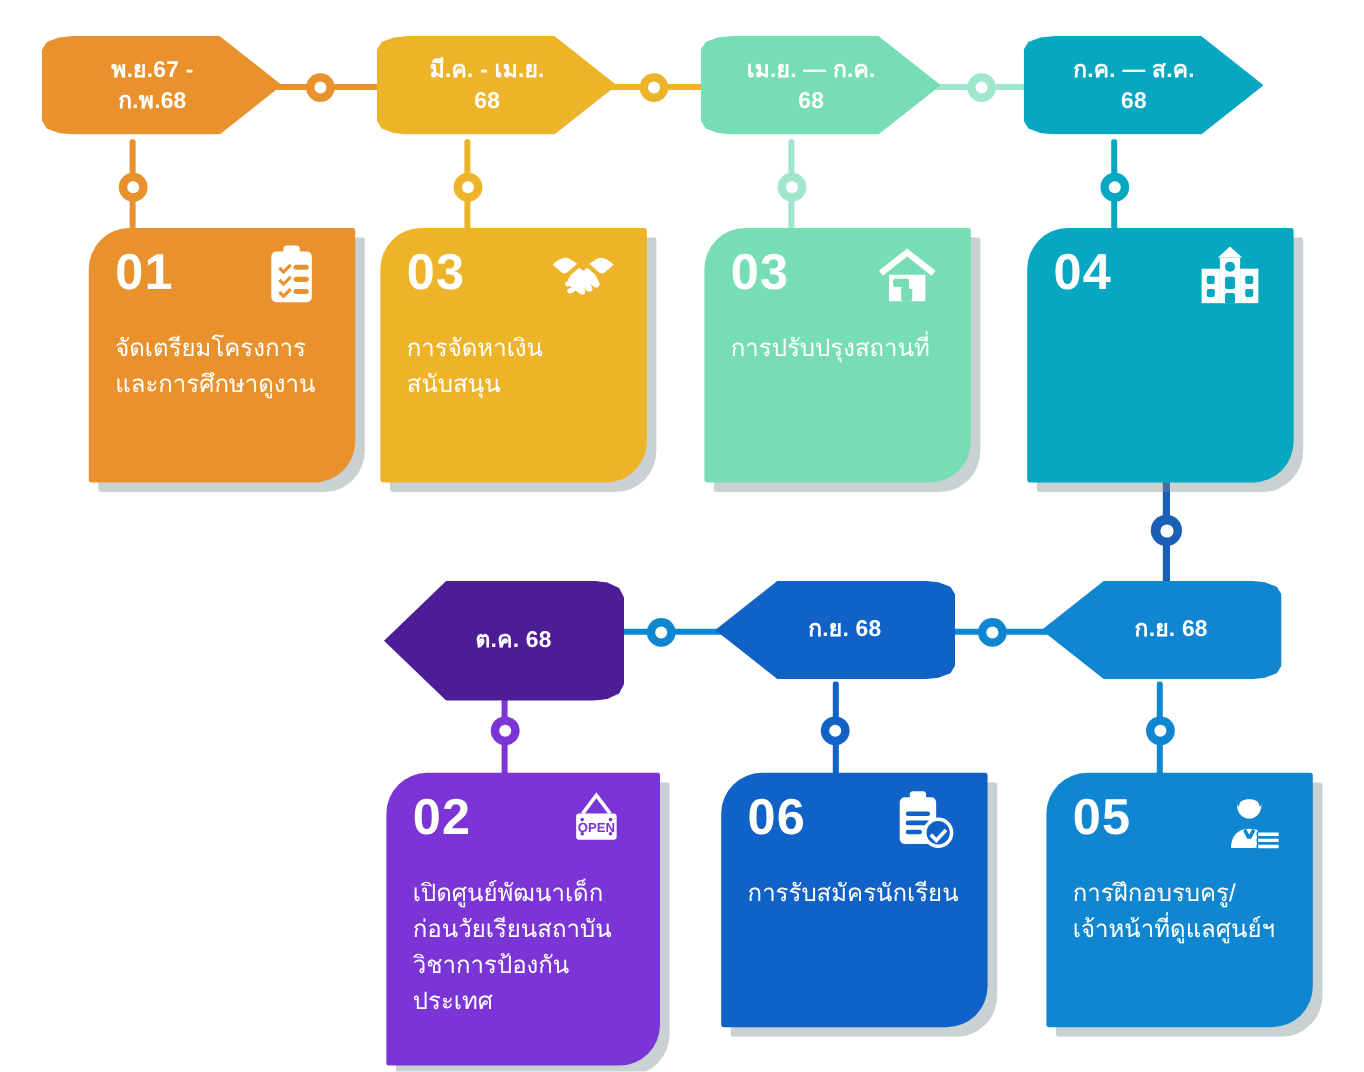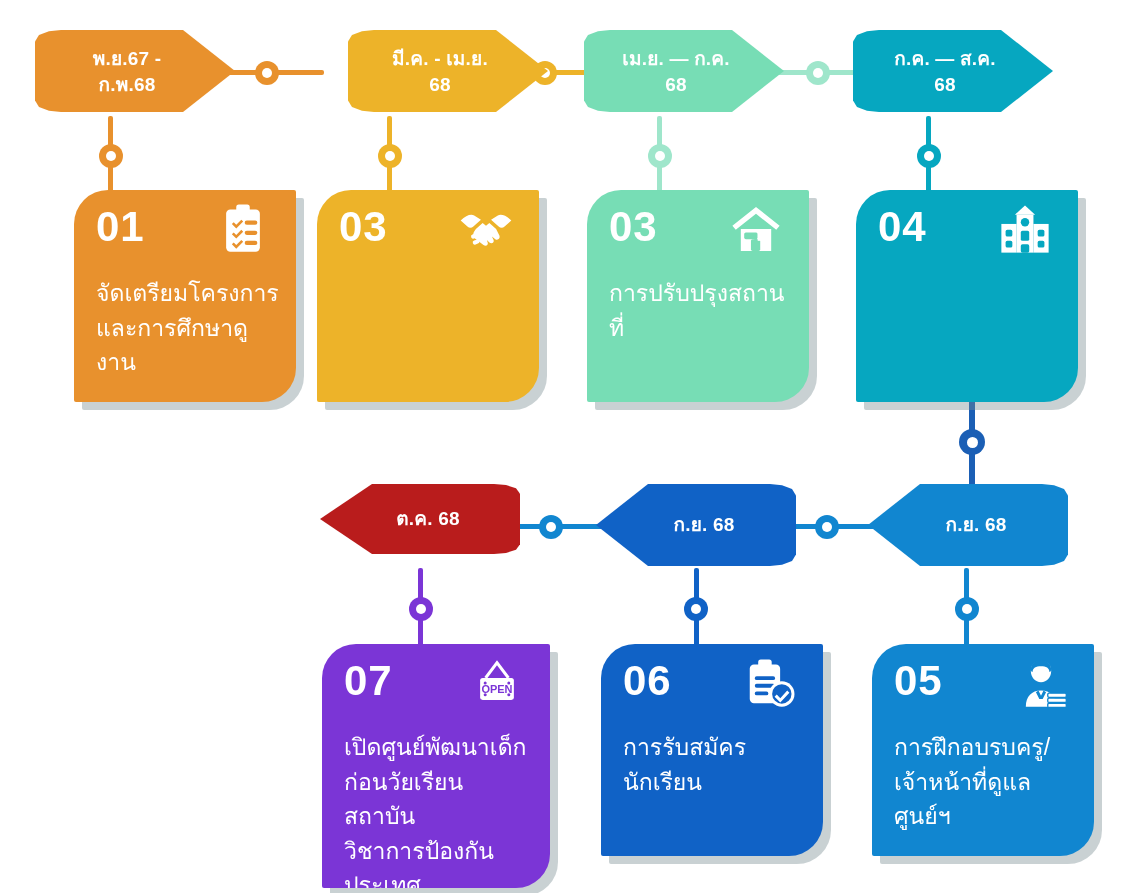--- a/index.html
+++ b/index.html
@@ -102,21 +102,21 @@
     right: 26px;
     width: 54px;
     height: 54px;
   }
   .card-icon svg { width: 100%; height: 100%; display: block; }
   .card-text {
     position: absolute;
     left: 22px;
     right: 16px;
     top: 86px;
-    font-size: 23px;
+    font-size: 20px;
     line-height: 1.5;
     font-weight: normal;
   }
 </style>
 </head>
 <body>
 
 <div id="stage">
 
   <div class="hline" style="left:228px; top:70px; width:96px; background:#E8912D;"></div>
@@ -158,21 +158,21 @@
   <div class="vline" style="left:418px; top:568px; height:82px; background:#7B35D6;"></div>
   <div class="dot" style="left:409px; top:597px; background:#7B35D6;"></div>
 
   <div class="banner right" style="left:35px; top:30px; width:200px; height:82px; background:#E8912D;">
     <span>
       <span>พ.ย.67 -</span>
       <span>ก.พ.68</span>
     </span>
   </div>
 
-  <div class="banner right" style="left:314px; top:30px; width:200px; height:82px; background:#EDB329;margin-left:34px;">
+  <div class="banner right" style="left:314px; top:30px; width:200px; height:82px; background:#EDB329;">
     <span>
       <span>มี.ค. - เม.ย.</span>
       <span>68</span>
     </span>
   </div>
 
   <div class="banner right" style="left:584px; top:30px; width:200px; height:82px; background:#77DDB5;">
     <span>
       <span>เม.ย. — ก.ค.</span>
       <span>68</span>
@@ -191,21 +191,21 @@
       <span>ก.ย. 68</span>
     </span>
   </div>
 
   <div class="banner left" style="left:596px; top:484px; width:200px; height:82px; background:#1062C6;">
     <span>
       <span>ก.ย. 68</span>
     </span>
   </div>
 
-  <div class="banner left" style="left:320px; top:484px; width:200px; height:70px; background:#b91c1c;">
+  <div class="banner left" style="left:320px; top:484px; width:200px; height:100px; background:#4c1d95;">
     <span>
       <span>ต.ค. 68</span>
     </span>
   </div>
 
   <div class="card" style="left:38px; top:190px; width:222px; height:212px; background:#E8912D;margin-left:36px;">
     <div class="card-num">01</div>
     <div class="card-icon">
       <svg viewBox="0 0 64 64" fill="#fff">
         <rect x="12" y="9" width="40" height="50" rx="5"></rect>
@@ -229,20 +229,24 @@
   <div class="card" style="left:317px; top:190px; width:222px; height:212px; background:#EDB329;">
     <div class="card-num">03</div>
     <div class="card-icon">
       <svg viewBox="0 0 64 64" fill="#fff">
         <path d="M2 22c6-6 12-8 16-6l8 5-9 8c-2 2-5 2-7 0z"></path>
         <path d="M62 22c-6-6-12-8-16-6l-8 5 9 8c2 2 5 2 7 0z"></path>
         <path d="M20 32l8-7 4 3 4-3 8 7 4 8c1 3-2 6-5 4l-4-3 2 4c1 3-2 5-5 3l-3-3 1 3c1 3-2 5-5 3l-9-7c-3-2-4-6-2-9z"></path>
         <rect x="14" y="38" width="9" height="5" rx="2.5" transform="rotate(-20 18 40)"></rect>
         <rect x="16" y="45" width="8" height="5" rx="2.5" transform="rotate(-20 20 47)"></rect>
       </svg>
+    </div>
+    <div class="card-text">
+      <div>การจัดหาเงิน</div>
+      <div>สนับสนุน</div>
     </div>
   </div>
 
   <div class="card" style="left:587px; top:190px; width:222px; height:212px; background:#77DDB5;">
     <div class="card-num">03</div>
     <div class="card-icon">
       <svg viewBox="0 0 64 64" fill="#fff">
         <path d="M32 6L4 28l4 5 24-19 24 19 4-5z"></path>
         <path d="M14 32h36v26H14z"></path>
         <g fill="#77DDB5">
@@ -315,21 +319,21 @@
         <circle cx="46" cy="45" r="11.5" fill="#1062C6"></circle>
         <path d="M40 45.5l4.2 4.5 8.2-9 2.6 2.6-10.8 11.6-6.8-7z" fill="#fff"></path>
       </svg>
     </div>
     <div class="card-text">
       <div>การรับสมัครนักเรียน</div>
     </div>
   </div>
 
   <div class="card" style="left:322px; top:644px; width:228px; height:244px; background:#7B35D6;">
-    <div class="card-num">07</div>
+    <div class="card-num">02</div>
     <div class="card-icon">
       <svg viewBox="0 0 64 64" fill="#fff">
         <path d="M32 5l15 20-3 2-12-16-12 16-3-2z"></path>
         <rect x="12" y="26" width="40" height="26" rx="3"></rect>
         <g fill="#7B35D6">
           <circle cx="18" cy="32" r="1.8"></circle>
           <circle cx="46" cy="32" r="1.8"></circle>
           <circle cx="18" cy="46" r="1.8"></circle>
           <circle cx="46" cy="46" r="1.8"></circle>
           <text x="32" y="44" font-size="13" font-weight="bold" text-anchor="middle" font-family="Liberation Sans, sans-serif">OPEN</text>

